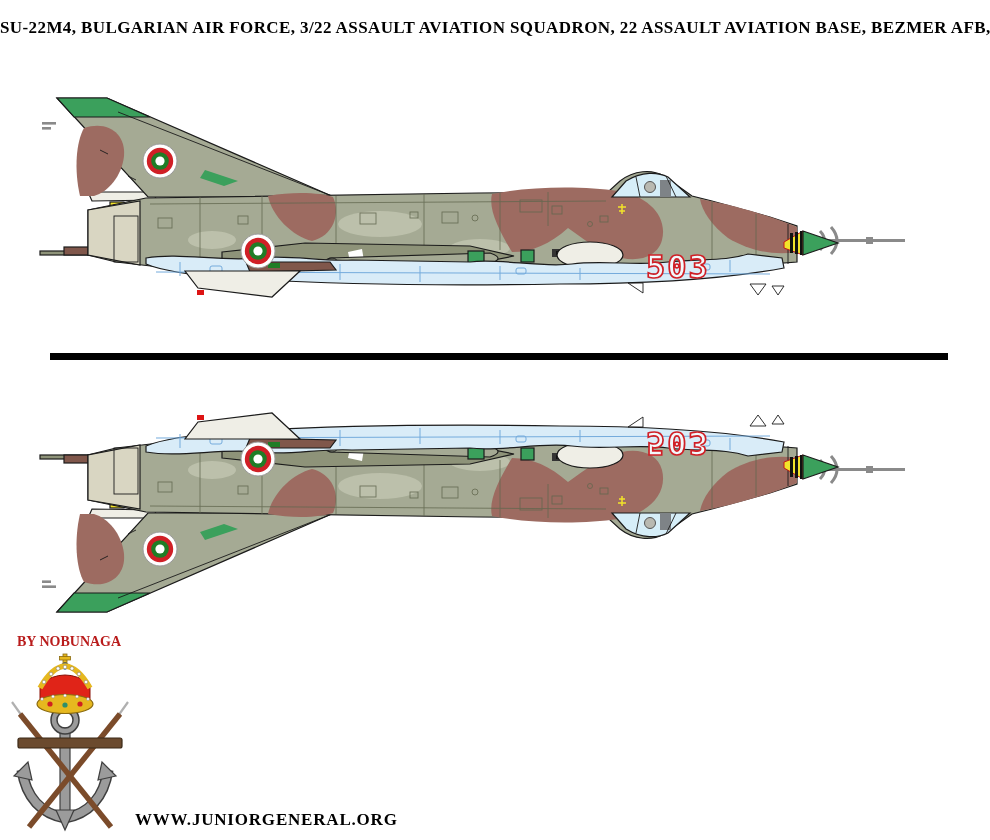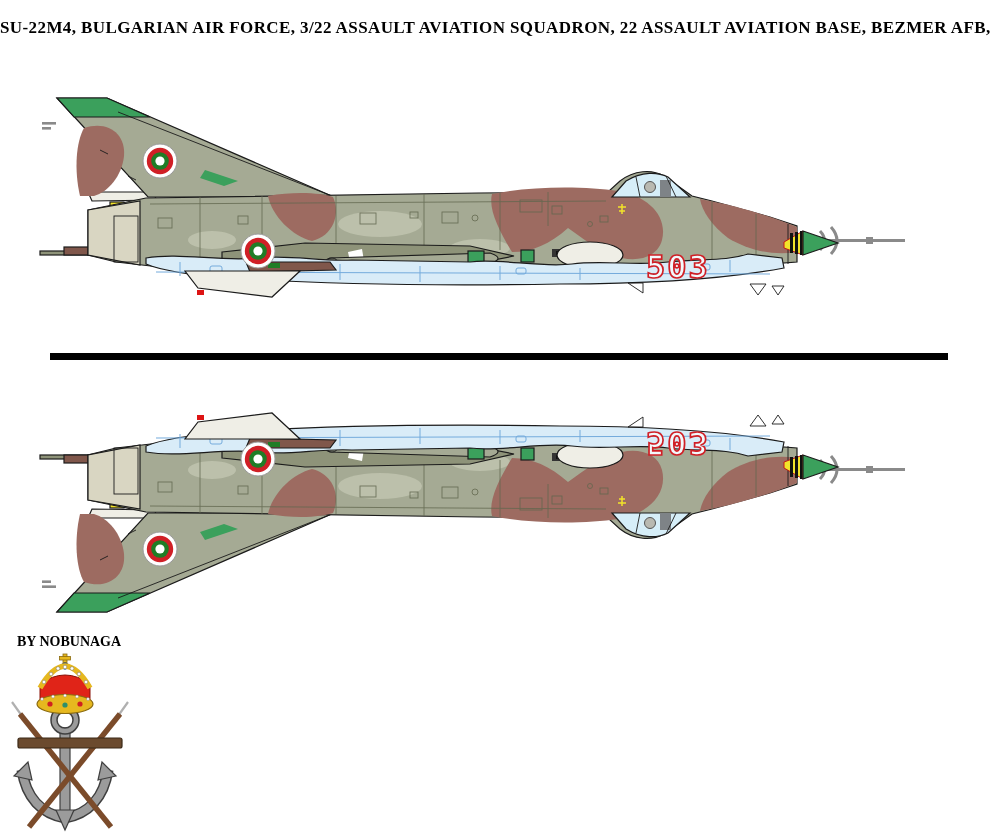--- a/index.html
+++ b/index.html
@@ -1,21 +1,21 @@
 <!DOCTYPE html>
 <html style="--camo_sage: #a5aa94; --camo_sage_light: #bcc0ab; --camo_dark_olive: #8e9379; --camo_brown: #9d6b61; --camo_brown_dark: #80574b; --underside_blue: #d9ecf8; --beige: #d9d6c2; --offwhite: #efeee6; --tail_tip_green: #3ba05c; --roundel_red: #d01f26; --roundel_green: #1f7d26; --number_red: #d01f26; --cone_yellow: #f2e32a; --detail_red: #dd1414; --metal_gray: #8a8a8a;"><head>
 <meta charset="utf-8">
 <style>
   html,body{margin:0;padding:0;background:#fff;}
   .page{position:relative;width:990px;height:840px;background:#fff;overflow:hidden;
         font-family:"Liberation Serif",serif;}
   .title{position:absolute;top:18px;left:0;width:990px;text-align:center;
          font-weight:bold;font-size:17px;letter-spacing:.4px;color:#000;white-space:nowrap;}
   .divider{position:absolute;left:50px;top:353px;width:898px;height:7px;background:#000;}
-  .credit{position:absolute;left:17px;top:634px;font-weight:bold;font-size:14px;color:#000000;text-align:right;}
+  .credit{position:absolute;left:17px;top:634px;font-weight:bold;font-size:14px;color:#b91c1c;text-align:right;}
   .website{position:absolute;left:135px;top:810px;font-weight:bold;font-size:17px;
            letter-spacing:.8px;color:#000;}
   .artsvg{position:absolute;left:0;top:0;}
   .logosvg{position:absolute;left:6px;top:652px;}
 
   
   .c-sage{fill:var(--camo_sage);}
   .c-sage-light{fill:var(--camo_sage_light);}
   .c-sage-dark{fill:var(--camo_dark_olive);}
   .c-brown{fill:var(--camo_brown);}
@@ -220,14 +220,15 @@
       <g fill="#ffffff" stroke="#777" stroke-width=".4">
         <circle cx="36" cy="47" r="1.5"></circle>
           <circle cx="47" cy="44.5" r="1.5"></circle>
         <circle cx="59" cy="43.5" r="1.5"></circle>
           <circle cx="71" cy="44.5" r="1.5"></circle>
         <circle cx="82" cy="47" r="1.5"></circle>
       </g>
     </g>
   </svg>
 
+  <div class="website">WWW.JUNIORGENERAL.ORG</div>
 
 </div>
 
 </body></html>

